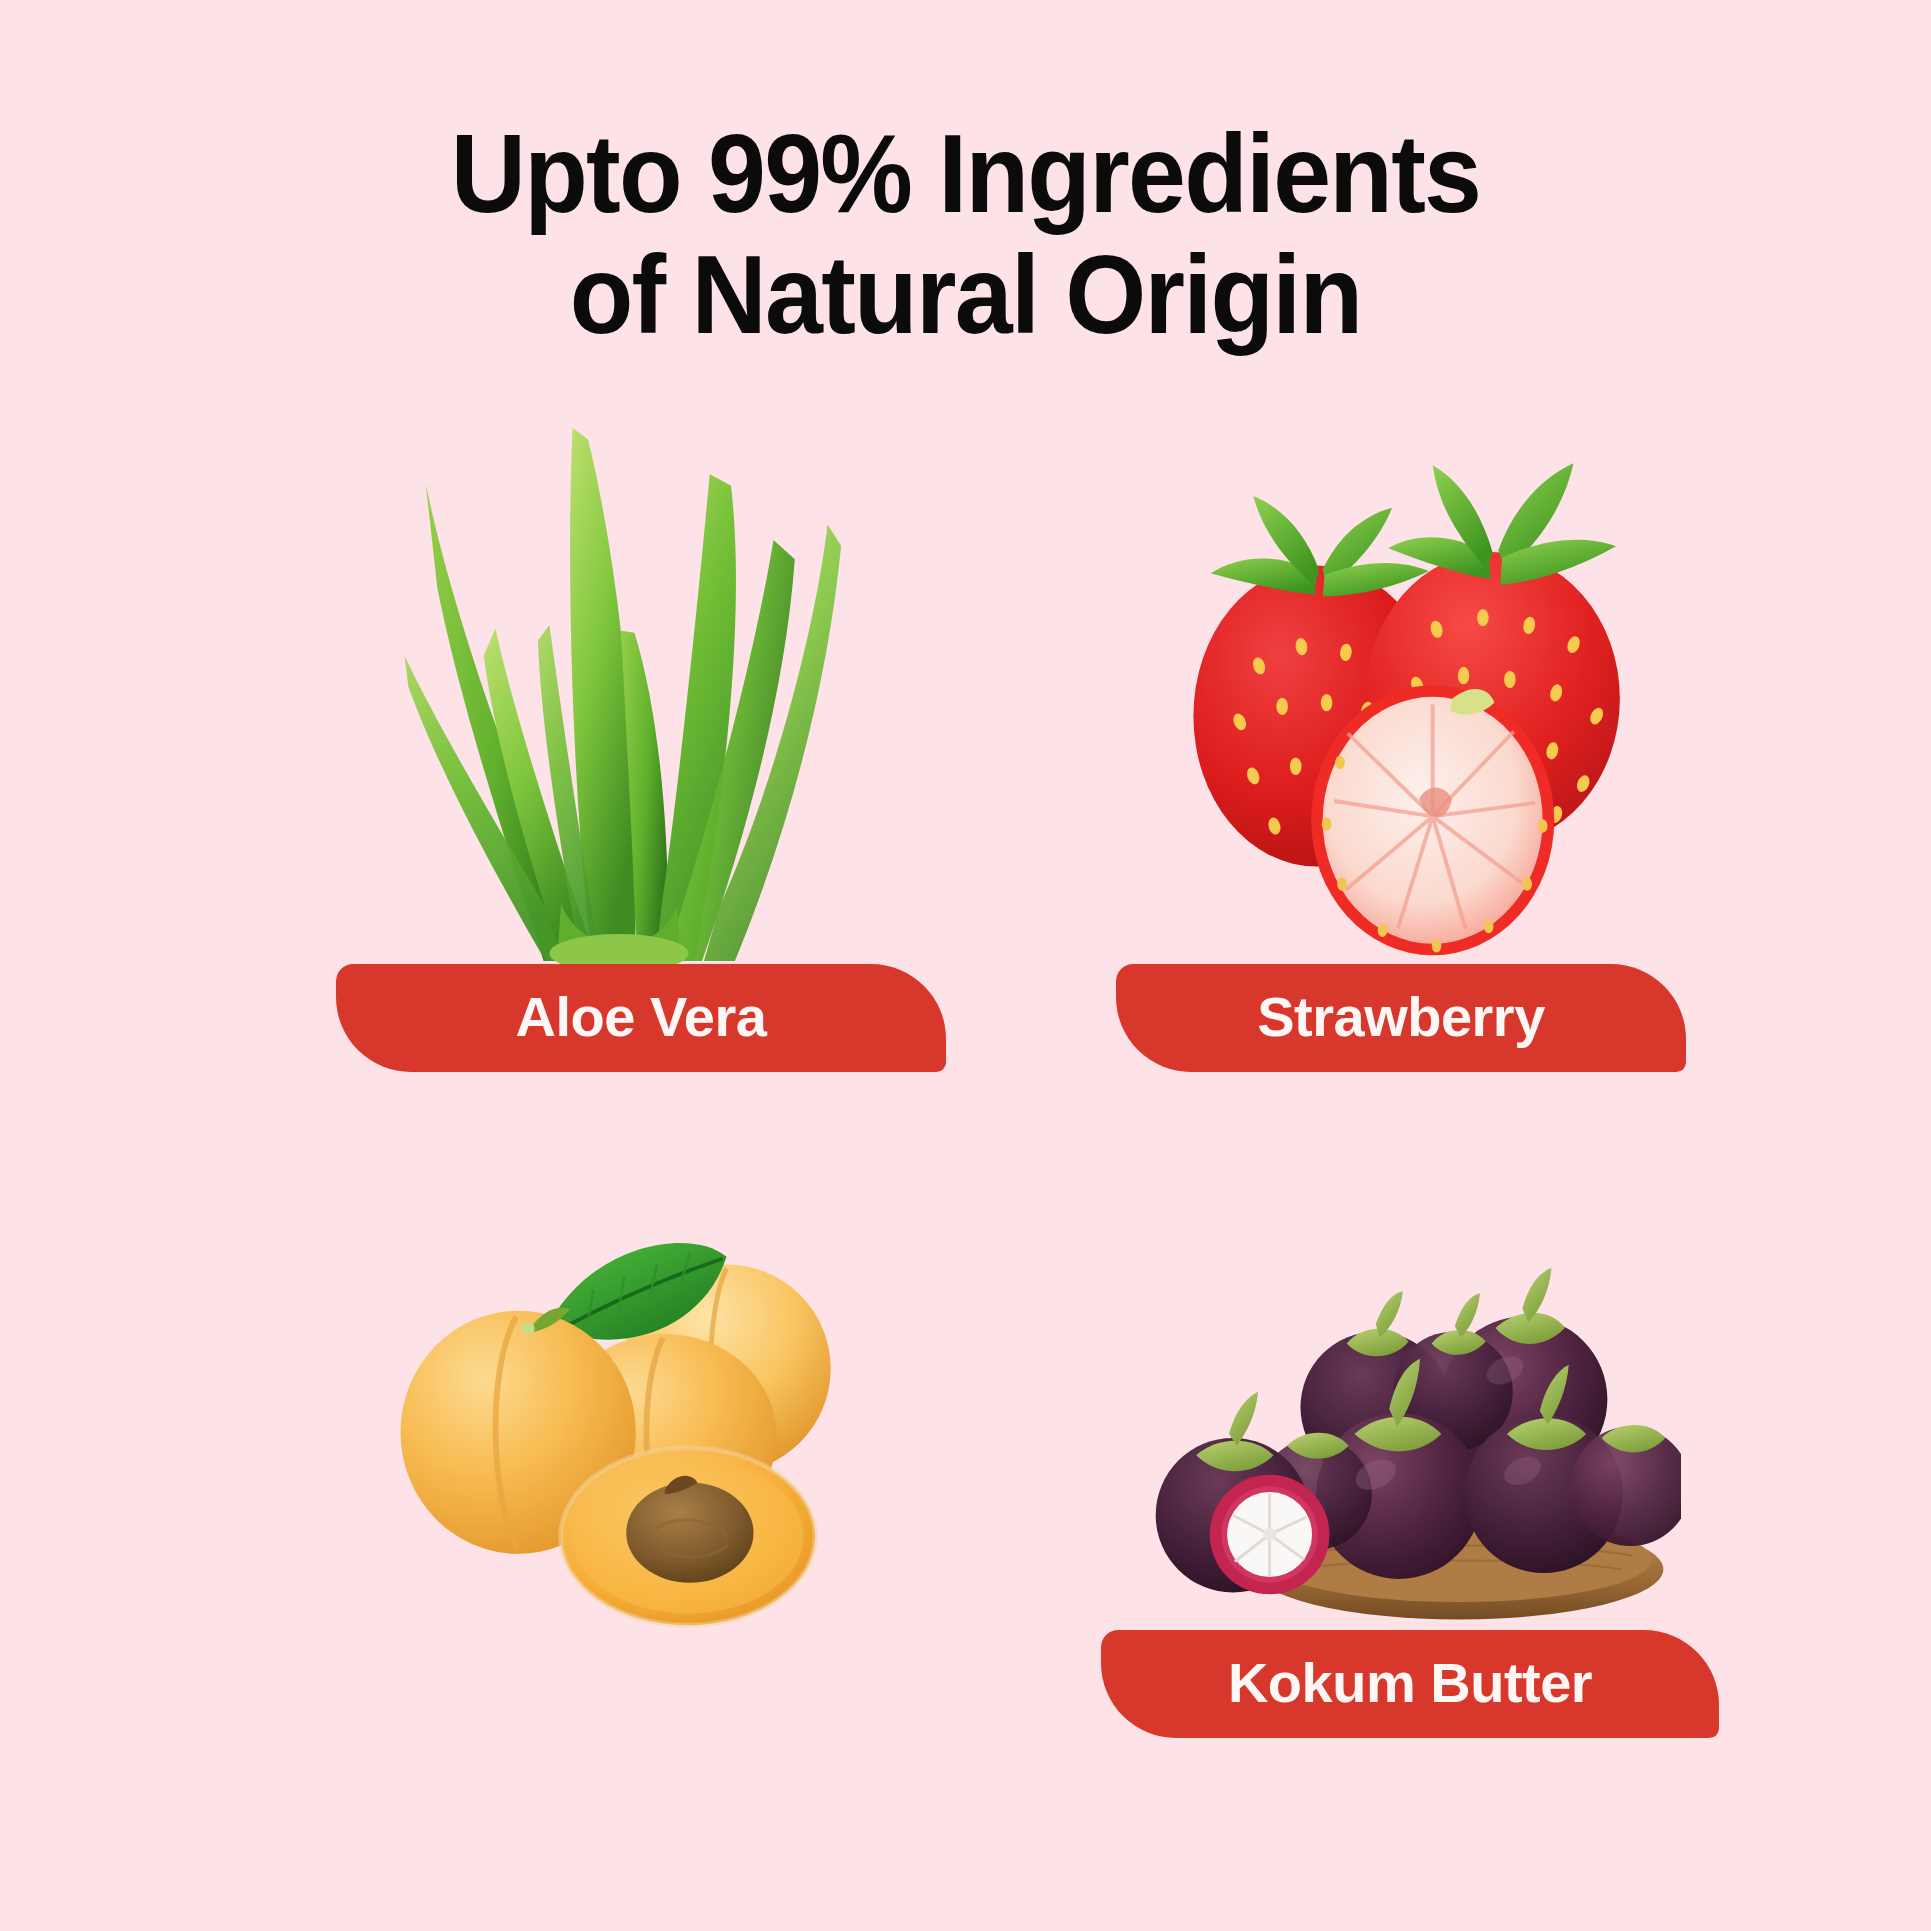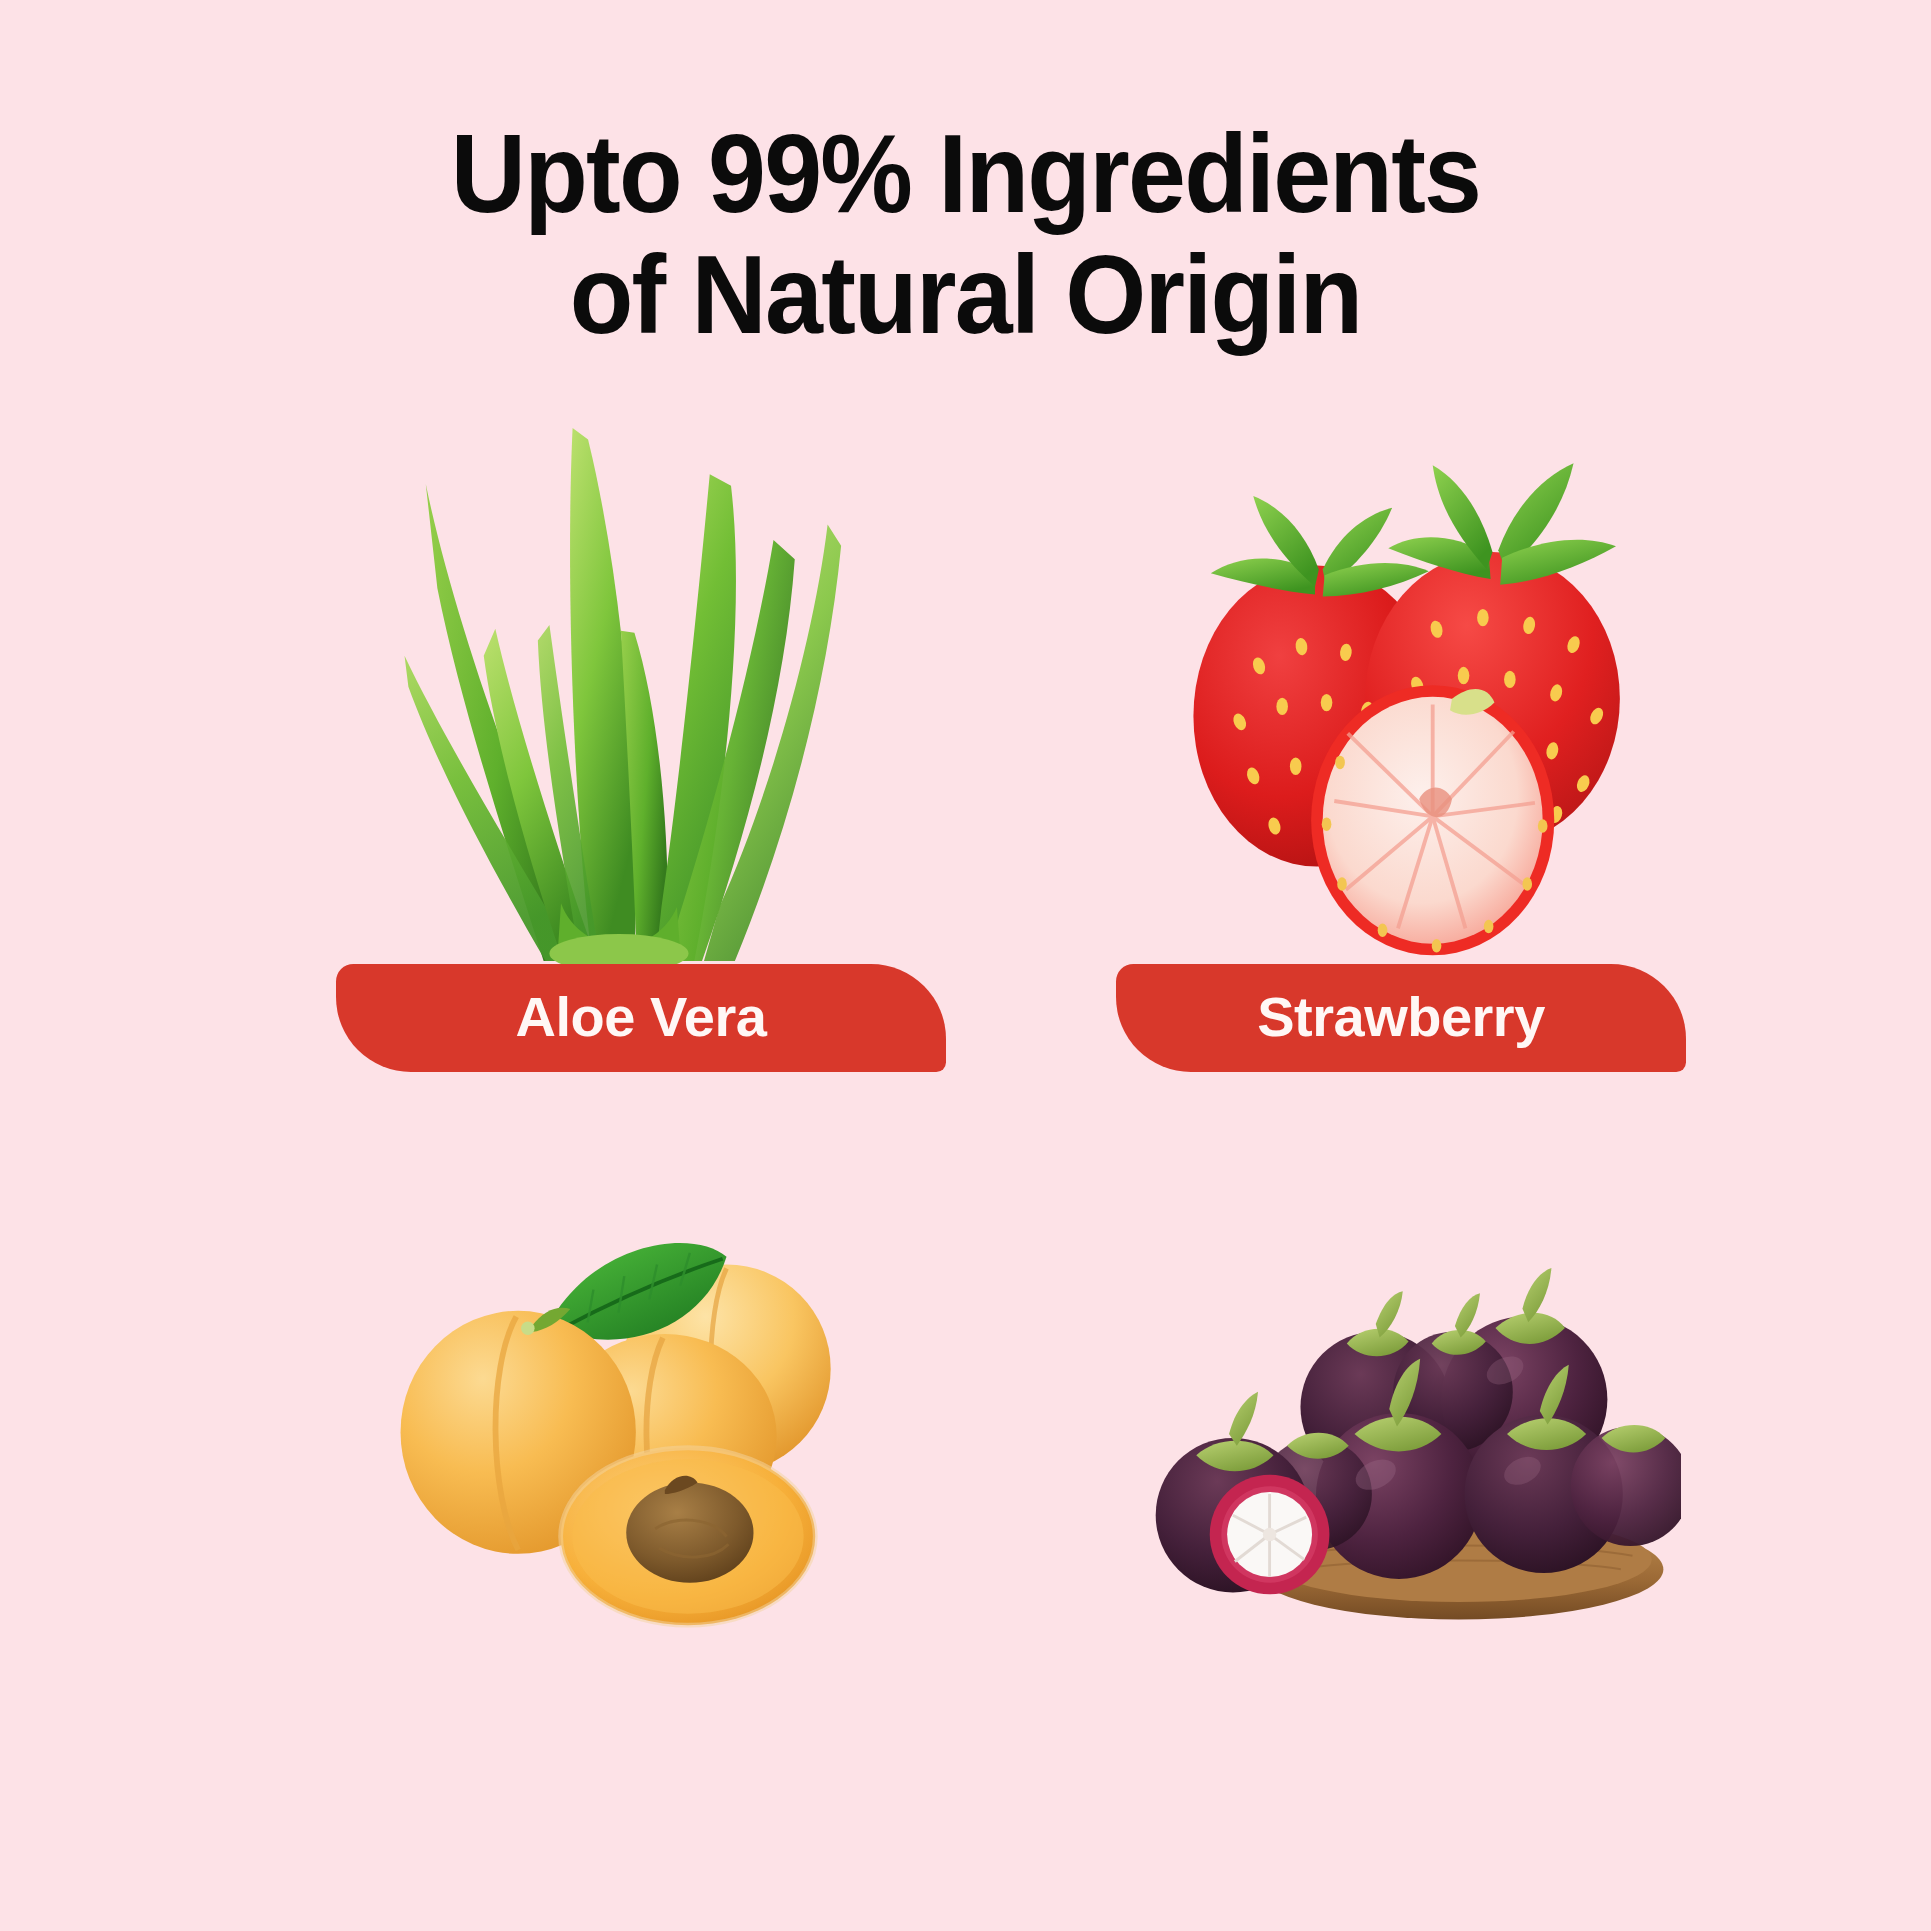--- a/index.html
+++ b/index.html
@@ -379,16 +379,19 @@
           <path d="M134 330 L98 358"></path>
           <path d="M134 330 L96 310"></path>
         </g>
         <circle cx="134" cy="330" r="7" fill="#EDE6E0"></circle>
 
         <ellipse cx="244" cy="268" rx="22" ry="14" fill="#9A6A86" opacity="0.35" transform="rotate(-25 244 268)"></ellipse>
         <ellipse cx="396" cy="264" rx="20" ry="13" fill="#9A6A86" opacity="0.3" transform="rotate(-25 396 264)"></ellipse>
         <ellipse cx="378" cy="160" rx="20" ry="13" fill="#9A6A86" opacity="0.3" transform="rotate(-25 378 160)"></ellipse>
       </svg>
     </div>
+    <div class="ribbon r-3">
+      <span class="ribbon-label">Kokum Butter</span>
+    </div>
   </div>
 
 </div>
 
 
 </body></html>

